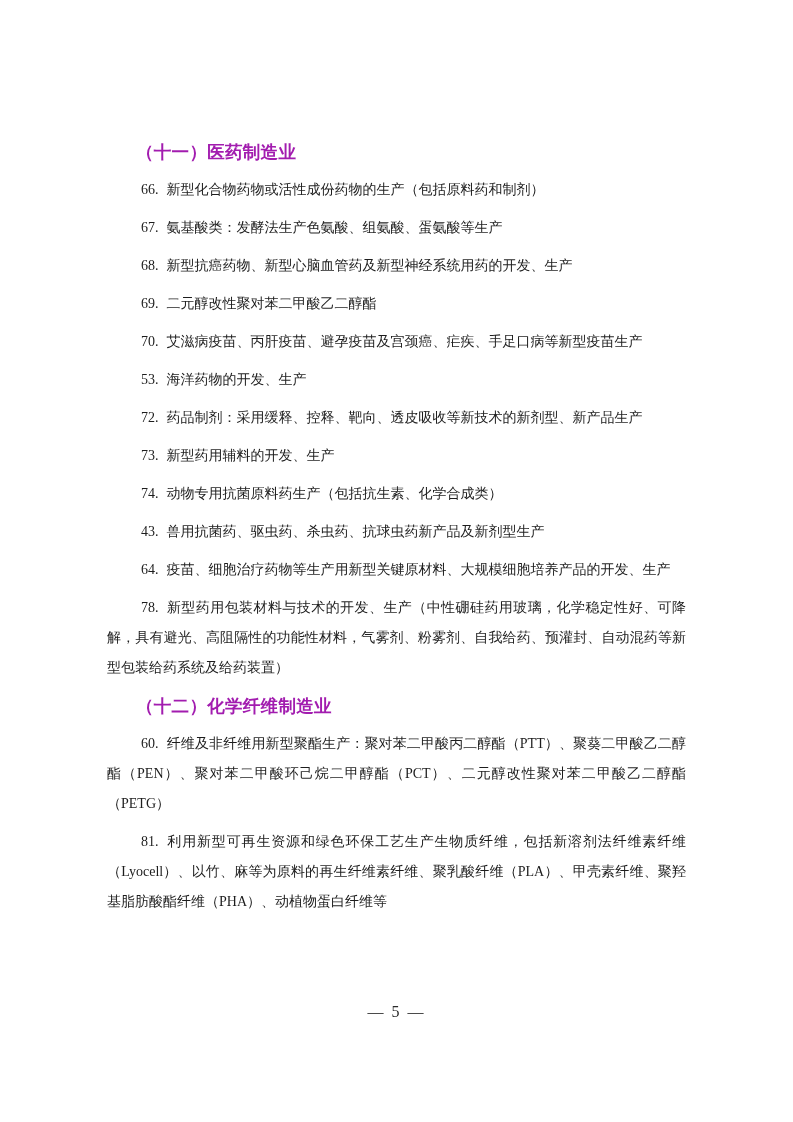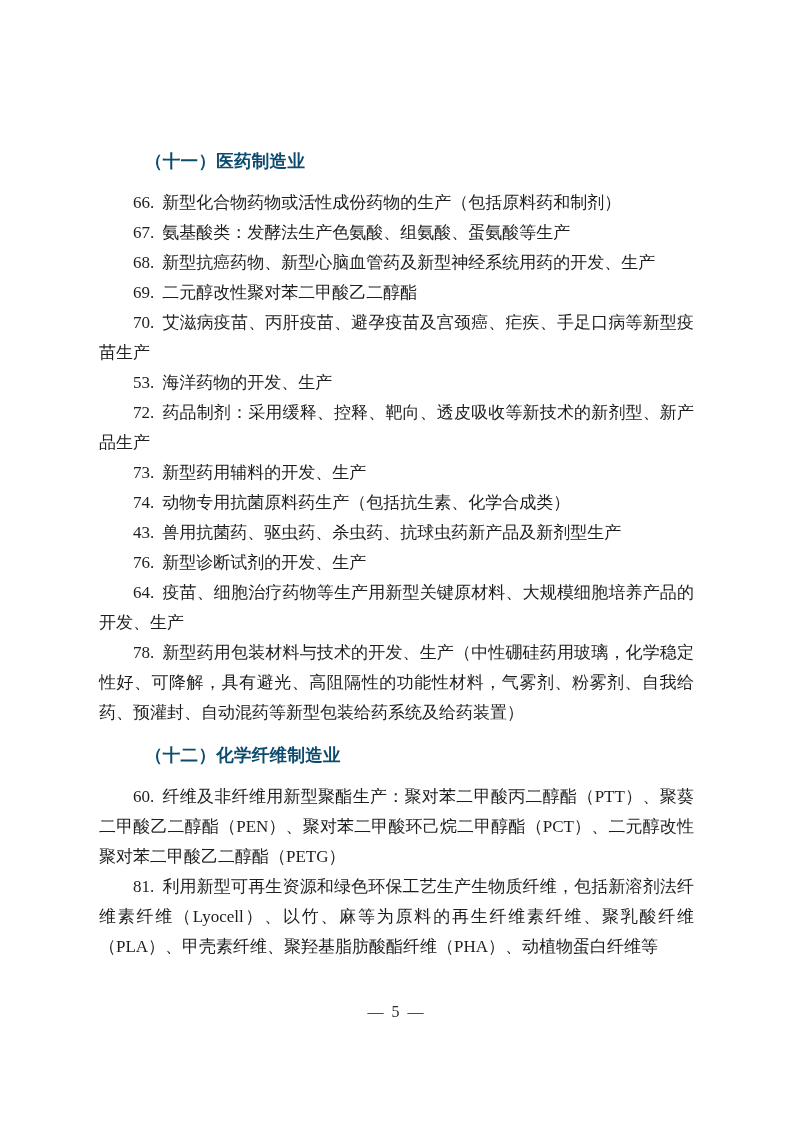--- a/index.html
+++ b/index.html
@@ -16,32 +16,32 @@
     font-family: "Liberation Serif", "DejaVu Serif", serif;
     color: #1d1d1d;
   }
   .content {
     position: absolute;
     left: 99px;
     top: 134px;
     width: 595px;
   }
   .heading {
-    margin: 12px;
+    margin: 3px;
     font-family: "Liberation Sans", "DejaVu Sans", sans-serif;
     font-weight: 700;
     font-size: 17.5px;
     line-height: 30px;
     text-indent: 34px;
     letter-spacing: 0.3px;
-    color: #0c4a6e;
+    color: #a21caf;
   }
   .para {
-    margin: 0;
-    font-size: 17px;
+    margin: 8px;
+    font-size: 14px;
     line-height: 30px;
     text-align: justify;
     text-indent: 34px;
   }
   .num {
     margin-right: 8px;
   }
   .footer {
     position: absolute;
     top: 999px;
@@ -65,21 +65,20 @@
     <p class="para"><span class="num">66.</span><span>新型化合物药物或活性成份药物的生产（包括原料药和制剂）</span></p>
     <p class="para"><span class="num">67.</span><span>氨基酸类：发酵法生产色氨酸、组氨酸、蛋氨酸等生产</span></p>
     <p class="para"><span class="num">68.</span><span>新型抗癌药物、新型心脑血管药及新型神经系统用药的开发、生产</span></p>
     <p class="para"><span class="num">69.</span><span>二元醇改性聚对苯二甲酸乙二醇酯</span></p>
     <p class="para"><span class="num">70.</span><span>艾滋病疫苗、丙肝疫苗、避孕疫苗及宫颈癌、疟疾、手足口病等新型疫苗生产</span></p>
     <p class="para"><span class="num">53.</span><span>海洋药物的开发、生产</span></p>
     <p class="para"><span class="num">72.</span><span>药品制剂：采用缓释、控释、靶向、透皮吸收等新技术的新剂型、新产品生产</span></p>
     <p class="para"><span class="num">73.</span><span>新型药用辅料的开发、生产</span></p>
     <p class="para"><span class="num">74.</span><span>动物专用抗菌原料药生产（包括抗生素、化学合成类）</span></p>
     <p class="para"><span class="num">43.</span><span>兽用抗菌药、驱虫药、杀虫药、抗球虫药新产品及新剂型生产</span></p>
-    <p class="para"><span class="num">76.</span><span>新型诊断试剂的开发、生产</span></p>
     <p class="para"><span class="num">64.</span><span>疫苗、细胞治疗药物等生产用新型关键原材料、大规模细胞培养产品的开发、生产</span></p>
     <p class="para"><span class="num">78.</span><span>新型药用包装材料与技术的开发、生产（中性硼硅药用玻璃，化学稳定性好、可降解，具有避光、高阻隔性的功能性材料，气雾剂、粉雾剂、自我给药、预灌封、自动混药等新型包装给药系统及给药装置）</span></p>
 
     <h2 class="heading">（十二）化学纤维制造业</h2>
 
     <p class="para"><span class="num">60.</span><span>纤维及非纤维用新型聚酯生产：聚对苯二甲酸丙二醇酯（PTT）、聚葵二甲酸乙二醇酯（PEN）、聚对苯二甲酸环己烷二甲醇酯（PCT）、二元醇改性聚对苯二甲酸乙二醇酯（PETG）</span></p>
     <p class="para"><span class="num">81.</span><span>利用新型可再生资源和绿色环保工艺生产生物质纤维，包括新溶剂法纤维素纤维（Lyocell）、以竹、麻等为原料的再生纤维素纤维、聚乳酸纤维（PLA）、甲壳素纤维、聚羟基脂肪酸酯纤维（PHA）、动植物蛋白纤维等</span></p>
 
   </div>
 

